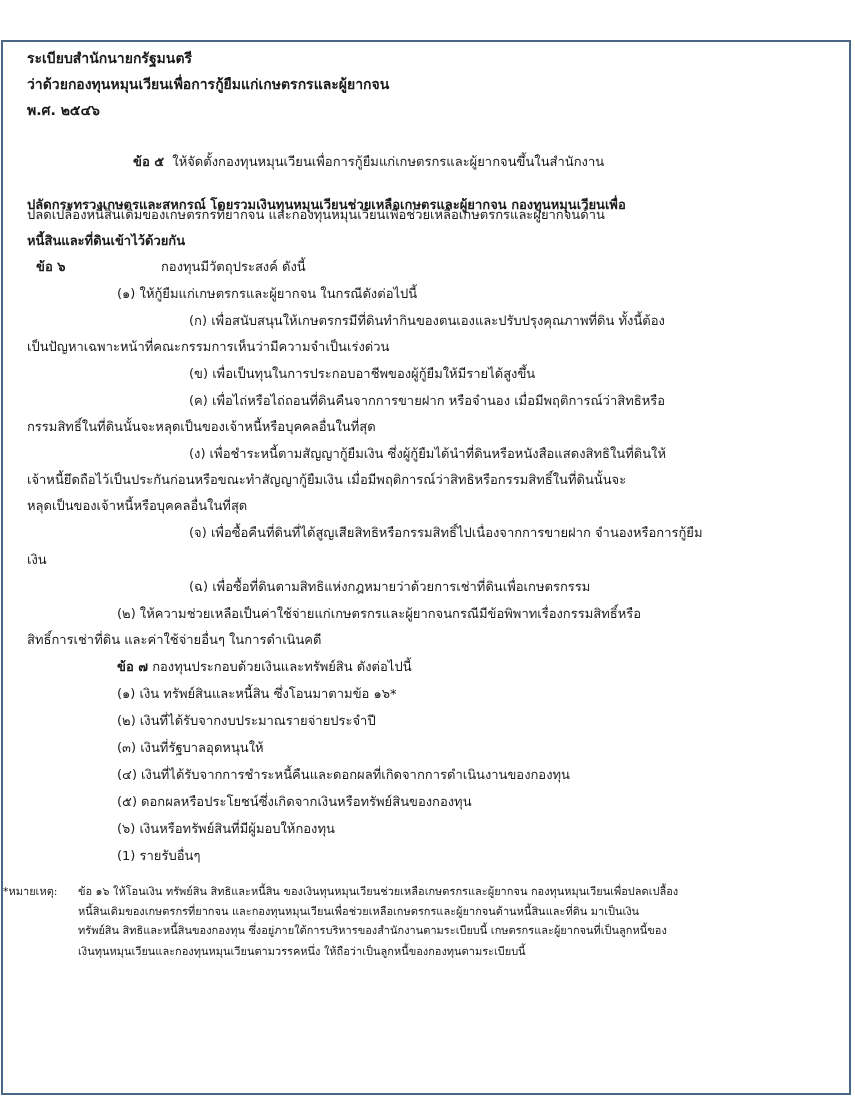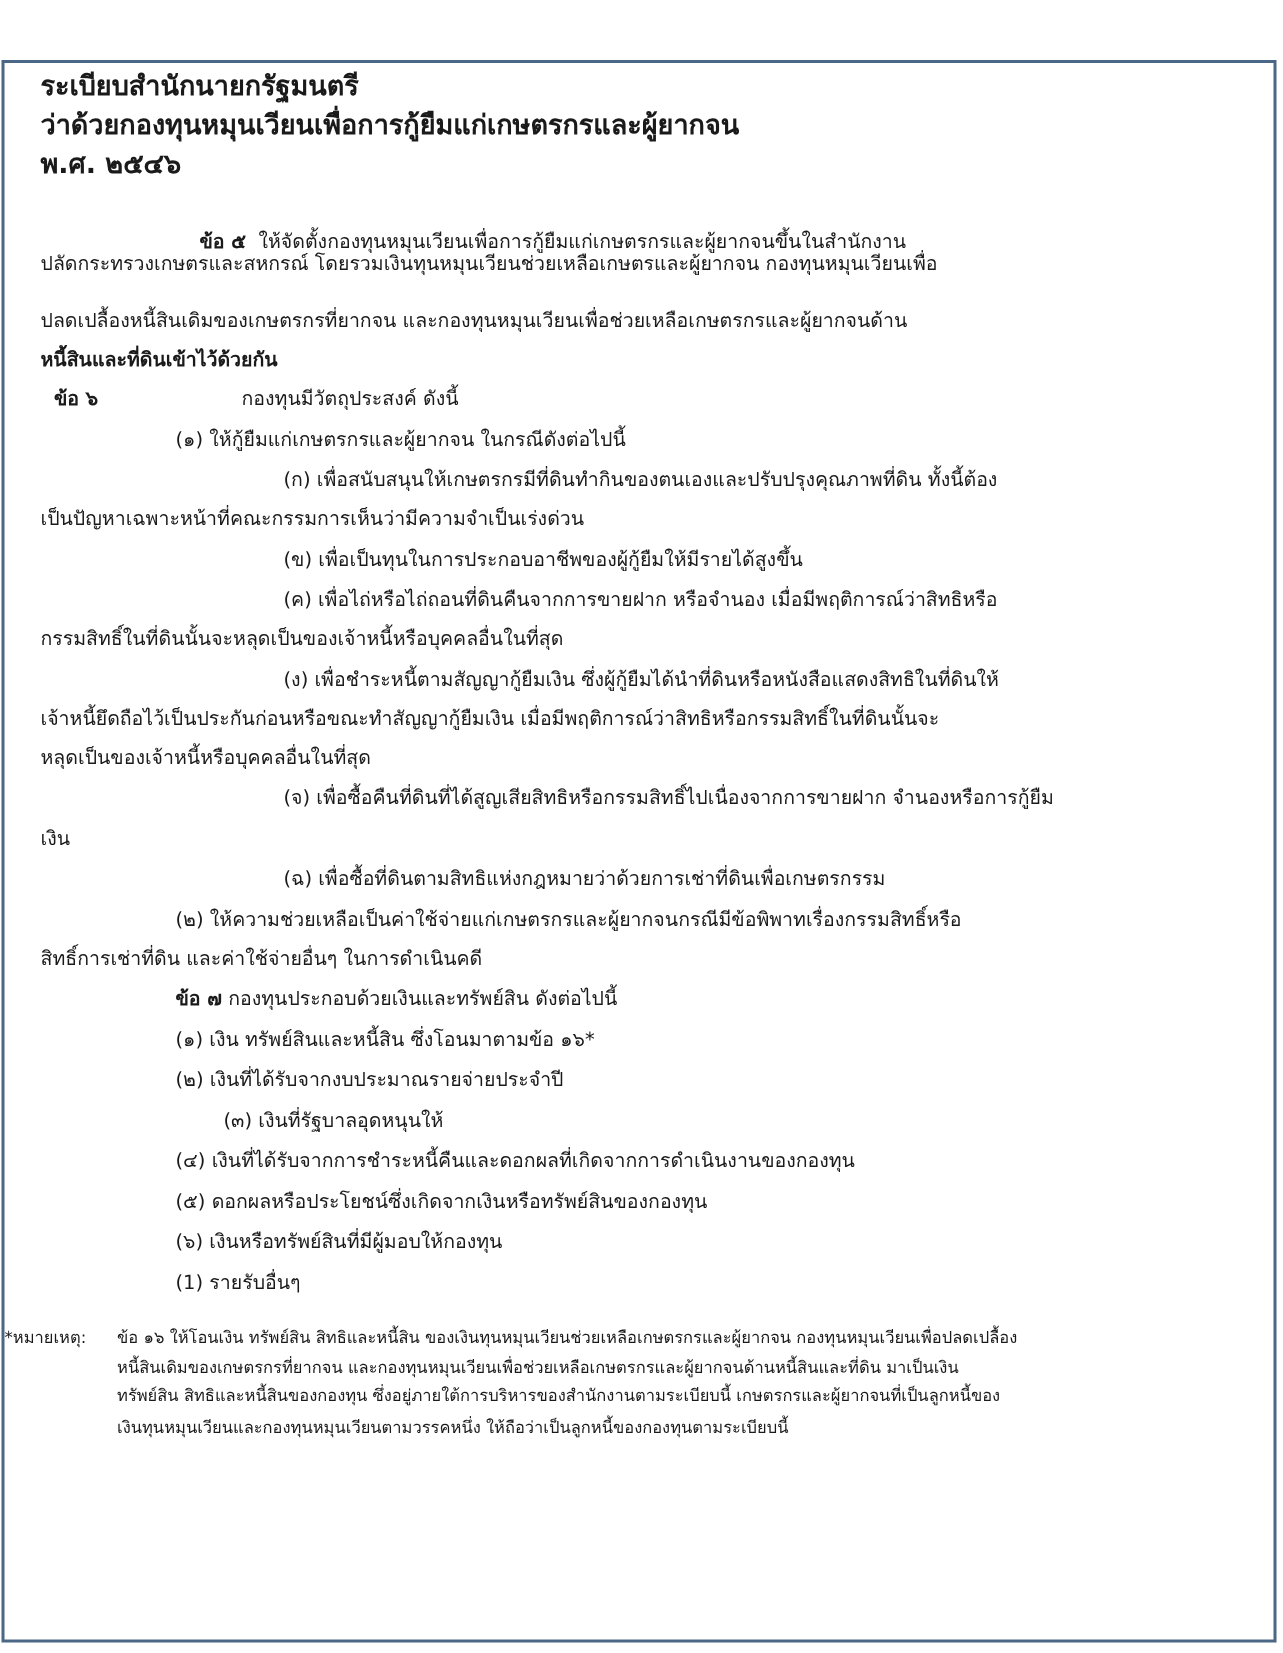--- a/index.html
+++ b/index.html
@@ -1,38 +1,38 @@
 <!DOCTYPE html>
 <html><head>
 <meta charset="utf-8">
 <style>
   html, body { margin:0; padding:0; background:#ffffff; }
   body { width:855px; height:1102px; position:relative; overflow:hidden;
          font-family:"DejaVu Sans", "Liberation Sans", sans-serif; color:#1a1a1a; }
   .frame { position:absolute; left:1px; top:40px; width:850px; height:1055px;
            border:2px solid #4a6785; box-sizing:border-box; }
   .line { position:absolute; white-space:nowrap; font-size:13px; line-height:18px; }
-  .title { font-weight:bold; font-size:18px; line-height:22px; }
+  .title { font-weight:bold; font-size:14px; line-height:22px; }
   .b { font-weight:bold; }
   .note { font-size:11px; line-height:15px; }
 </style>
 </head>
 <body>
 
 <div class="frame"></div>
 
 <div class="line title" style="left:27px;top:47px;">ระเบียบสำนักนายกรัฐมนตรี</div>
 <div class="line title" style="left:27px;top:73px;">ว่าด้วยกองทุนหมุนเวียนเพื่อการกู้ยืมแก่เกษตรกรและผู้ยากจน</div>
 <div class="line title" style="left:27px;top:99px;">พ.ศ. ๒๕๔๖</div>
 
 <div class="line" style="left:133px;top:153px;">
   <span class="b">ข้อ ๕</span>&nbsp;
   <span>ให้จัดตั้งกองทุนหมุนเวียนเพื่อการกู้ยืมแก่เกษตรกรและผู้ยากจนขึ้นในสำนักงาน</span>
 </div>
-<div class="line" style="left:27px;top:168px;">ปลัดกระทรวงเกษตรและสหกรณ์ โดยรวมเงินทุนหมุนเวียนช่วยเหลือเกษตรและผู้ยากจน กองทุนหมุนเวียนเพื่อ</div>
+<div class="line" style="left:27px;top:196px;font-weight:bold;">ปลัดกระทรวงเกษตรและสหกรณ์ โดยรวมเงินทุนหมุนเวียนช่วยเหลือเกษตรและผู้ยากจน กองทุนหมุนเวียนเพื่อ</div>
 <div class="line" style="left:27px;top:206px;">ปลดเปลื้องหนี้สินเดิมของเกษตรกรที่ยากจน และกองทุนหมุนเวียนเพื่อช่วยเหลือเกษตรกรและผู้ยากจนด้าน</div>
 <div class="line" style="left:27px;top:232px;font-weight:bold;">หนี้สินและที่ดินเข้าไว้ด้วยกัน</div>
 
 <div class="line b" style="left:36px;top:258px;">ข้อ ๖</div>
 <div class="line" style="left:161px;top:258px;">กองทุนมีวัตถุประสงค์ ดังนี้</div>
 <div class="line" style="left:117px;top:285px;">(๑) ให้กู้ยืมแก่เกษตรกรและผู้ยากจน ในกรณีดังต่อไปนี้</div>
 <div class="line" style="left:189px;top:312px;">(ก) เพื่อสนับสนุนให้เกษตรกรมีที่ดินทำกินของตนเองและปรับปรุงคุณภาพที่ดิน ทั้งนี้ต้อง</div>
 <div class="line" style="left:27px;top:338px;">เป็นปัญหาเฉพาะหน้าที่คณะกรรมการเห็นว่ามีความจำเป็นเร่งด่วน</div>
 <div class="line" style="left:189px;top:365px;">(ข) เพื่อเป็นทุนในการประกอบอาชีพของผู้กู้ยืมให้มีรายได้สูงขึ้น</div>
 <div class="line" style="left:189px;top:392px;">(ค) เพื่อไถ่หรือไถ่ถอนที่ดินคืนจากการขายฝาก หรือจำนอง เมื่อมีพฤติการณ์ว่าสิทธิหรือ</div>
@@ -45,21 +45,21 @@
 <div class="line" style="left:189px;top:578px;">(ฉ) เพื่อซื้อที่ดินตามสิทธิแห่งกฎหมายว่าด้วยการเช่าที่ดินเพื่อเกษตรกรรม</div>
 <div class="line" style="left:117px;top:605px;">(๒) ให้ความช่วยเหลือเป็นค่าใช้จ่ายแก่เกษตรกรและผู้ยากจนกรณีมีข้อพิพาทเรื่องกรรมสิทธิ์หรือ</div>
 <div class="line" style="left:27px;top:631px;">สิทธิ์การเช่าที่ดิน และค่าใช้จ่ายอื่นๆ ในการดำเนินคดี</div>
 
 <div class="line" style="left:117px;top:658px;">
   <span class="b">ข้อ ๗</span>
   <span>กองทุนประกอบด้วยเงินและทรัพย์สิน ดังต่อไปนี้</span>
 </div>
 <div class="line" style="left:117px;top:685px;">(๑) เงิน ทรัพย์สินและหนี้สิน ซึ่งโอนมาตามข้อ  ๑๖*</div>
 <div class="line" style="left:117px;top:712px;">(๒)  เงินที่ได้รับจากงบประมาณรายจ่ายประจำปี</div>
-<div class="line" style="left:117px;top:739px;margin-left:32px;">(๓)  เงินที่รัฐบาลอุดหนุนให้</div>
+<div class="line" style="left:117px;top:739px;">(๓)  เงินที่รัฐบาลอุดหนุนให้</div>
 <div class="line" style="left:117px;top:766px;">(๔)  เงินที่ได้รับจากการชำระหนี้คืนและดอกผลที่เกิดจากการดำเนินงานของกองทุน</div>
 <div class="line" style="left:117px;top:793px;">(๕)  ดอกผลหรือประโยชน์ซึ่งเกิดจากเงินหรือทรัพย์สินของกองทุน</div>
 <div class="line" style="left:117px;top:820px;">(๖)  เงินหรือทรัพย์สินที่มีผู้มอบให้กองทุน</div>
 <div class="line" style="left:117px;top:847px;">(1)  รายรับอื่นๆ</div>
 
 <div class="line note" style="left:3px;top:884px;">*หมายเหตุ:</div>
 <div class="line note" style="left:78px;top:884px;">ข้อ ๑๖ ให้โอนเงิน ทรัพย์สิน สิทธิและหนี้สิน ของเงินทุนหมุนเวียนช่วยเหลือเกษตรกรและผู้ยากจน กองทุนหมุนเวียนเพื่อปลดเปลื้อง</div>
 <div class="line note" style="left:78px;top:904px;">หนี้สินเดิมของเกษตรกรที่ยากจน และกองทุนหมุนเวียนเพื่อช่วยเหลือเกษตรกรและผู้ยากจนด้านหนี้สินและที่ดิน มาเป็นเงิน</div>
 <div class="line note" style="left:78px;top:876px;margin-top:47px;">ทรัพย์สิน สิทธิและหนี้สินของกองทุน ซึ่งอยู่ภายใต้การบริหารของสำนักงานตามระเบียบนี้ เกษตรกรและผู้ยากจนที่เป็นลูกหนี้ของ</div>
 <div class="line note" style="left:78px;top:944px;">เงินทุนหมุนเวียนและกองทุนหมุนเวียนตามวรรคหนึ่ง ให้ถือว่าเป็นลูกหนี้ของกองทุนตามระเบียบนี้</div>

